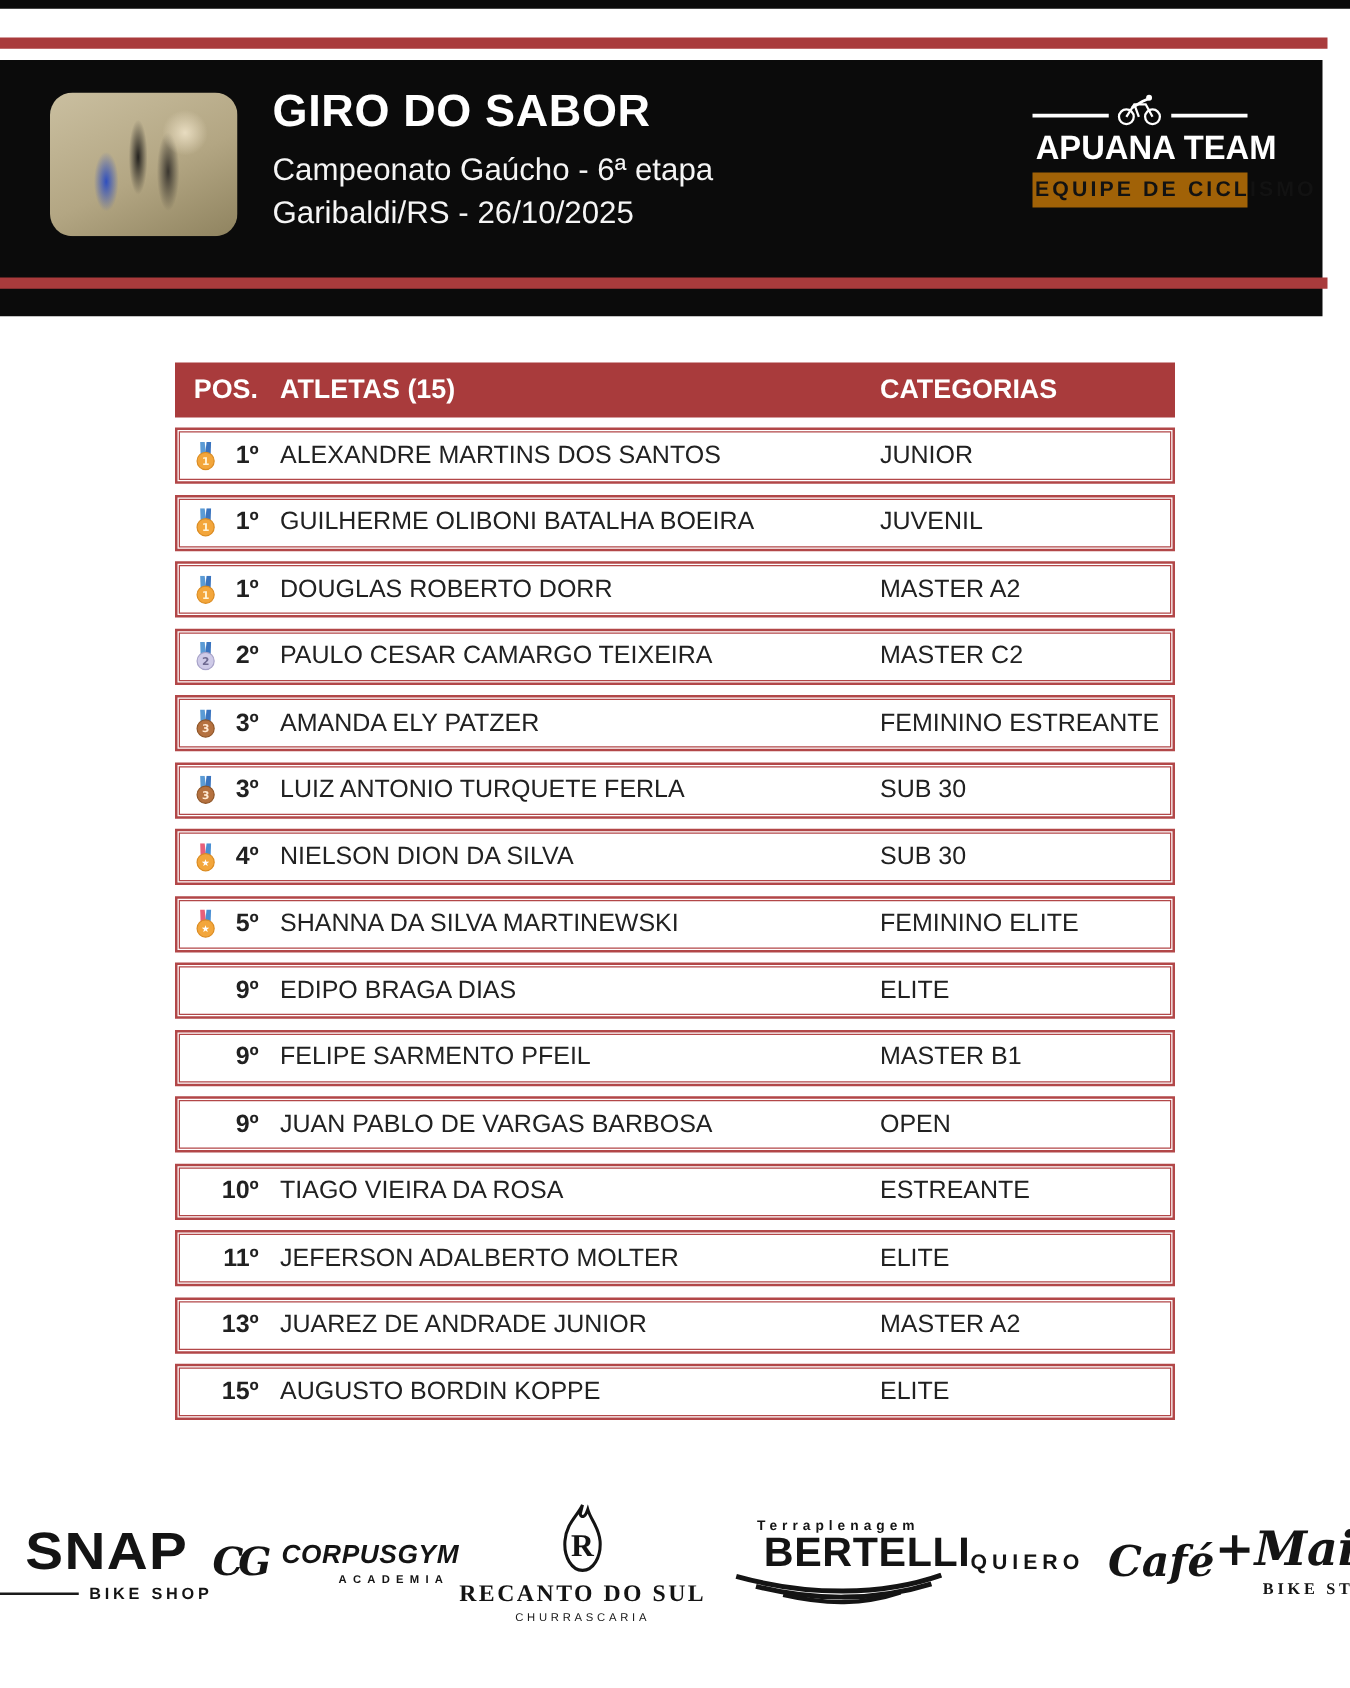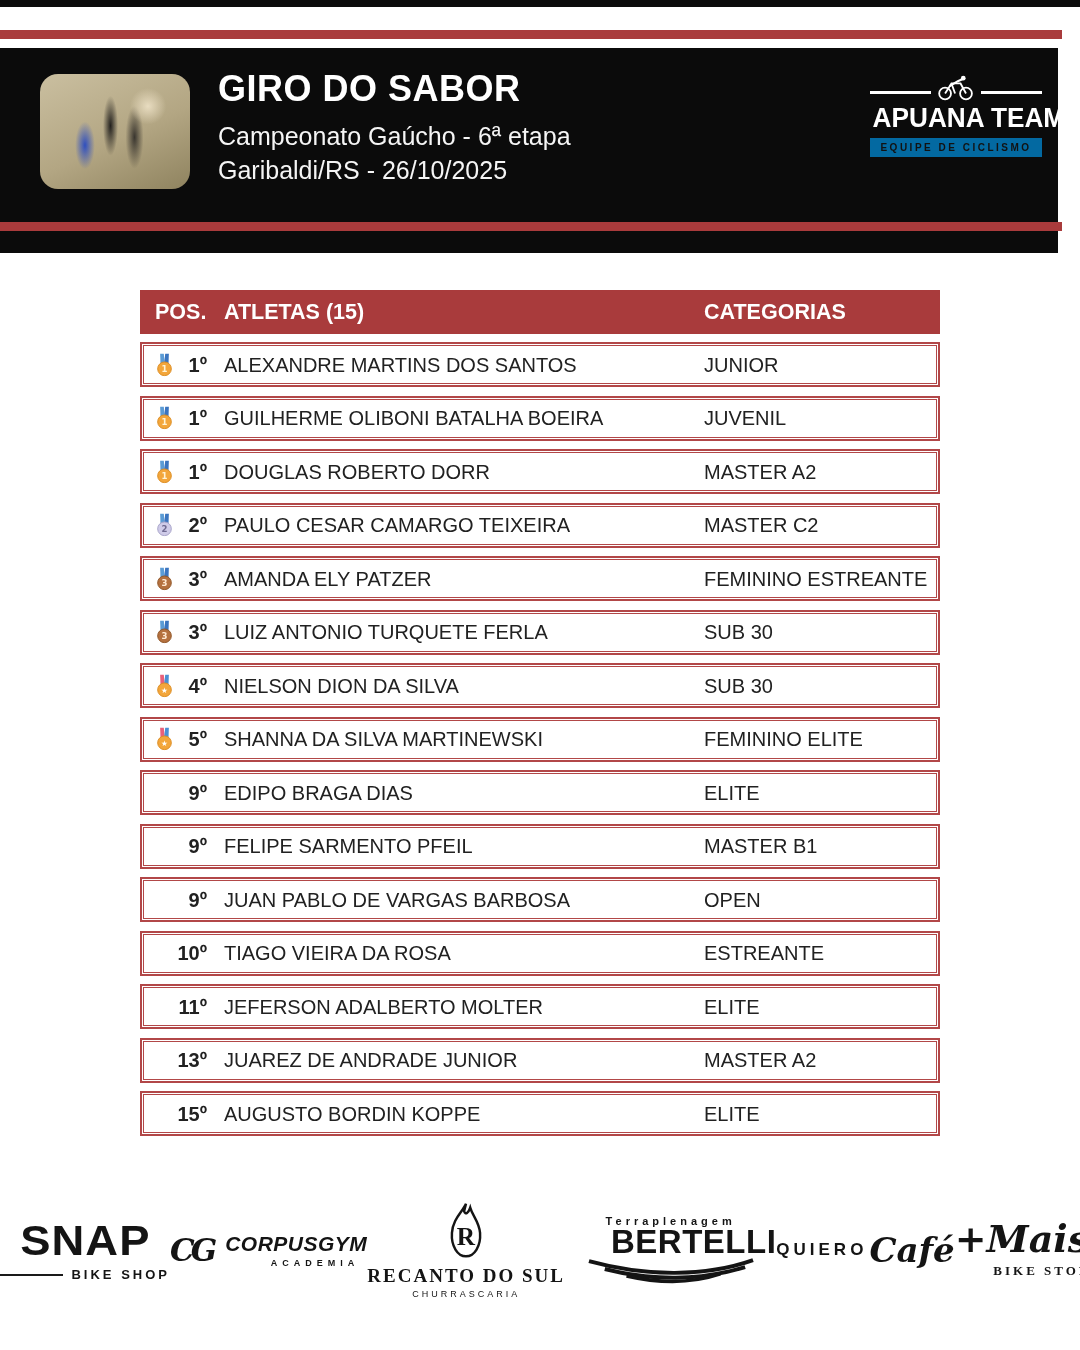--- a/index.html
+++ b/index.html
@@ -21,25 +21,25 @@
     background:
       radial-gradient(circle 26px at 72% 28%, #e8dcc0 0%, rgba(232,220,192,0) 70%),
       radial-gradient(ellipse 14px 34px at 30% 62%, #2f4fbf 0%, rgba(47,79,191,0) 70%),
       radial-gradient(ellipse 10px 40px at 47% 45%, #23211e 0%, rgba(35,33,30,0) 75%),
       radial-gradient(ellipse 12px 42px at 63% 55%, #3a362f 0%, rgba(58,54,47,0) 75%),
       linear-gradient(155deg,#cabfa0 0%, #b3a683 55%, #8f835f 100%);}
   .title-wrap{position:absolute; left:218px; top:20px; color:#ffffff;}
   .event-title{font-size:36px; font-weight:700; letter-spacing:.5px; margin-bottom:9px;}
   .event-sub{font-size:25px; font-weight:400; color:#f5f5f5; line-height:34px;}
 
-  .team-logo{position:absolute; left:870px; top:27px; width:172px; text-align:center; color:#fff;}
+  .team-logo{position:absolute; left:826px; top:27px; width:172px; text-align:center; color:#fff;}
   .logo-top{display:flex; align-items:flex-end; gap:5px; height:26px;}
   .logo-line{flex:1; height:3px; background:#fff; margin-bottom:7px;}
   .team-name{font-size:27px; font-weight:700; letter-spacing:0px; transform:scaleX(.97); transform-origin:center; margin-top:2px; white-space:nowrap;}
-  .team-tagline{margin-top:4px; background:#0369a1; color:#121212; font-size:10px; font-weight:700; letter-spacing:2.5px; padding:4px 2px; white-space:nowrap;}
+  .team-tagline{margin-top:4px; background:#a16207; color:#121212; font-size:17px; font-weight:700; letter-spacing:2.5px; padding:4px 2px; white-space:nowrap;}
 
   
   .results-header{position:absolute; left:140px; top:290px; width:800px; height:44px; background:var(--red); color:#fff; font-weight:700; font-size:21.5px;}
   .results-header span{position:absolute; top:50%; transform:translateY(-50%); white-space:nowrap;}
   .col-pos{left:15px;} .col-athletes{left:84px;} .col-categories{left:564px;}
 
   .rows{position:absolute; left:140px; top:342px; width:800px;}
   .row{position:relative; height:45px; margin-bottom:8.5px; border:2px solid var(--row-border); background:#fff;}
   .row::before{content:""; position:absolute; inset:1px; border:1px solid var(--row-border); pointer-events:none;}
   .row span{position:absolute; top:50%; transform:translateY(-50%); white-space:nowrap; color:var(--text-dark); font-size:20px;}
@@ -61,21 +61,21 @@
   .cg-tagline{font-size:9px; font-weight:700; letter-spacing:5px; margin-top:2px; align-self:flex-end; padding-right:8px;}
   .cg-col{display:flex; flex-direction:column;}
   .flame{line-height:0;}
   .recanto-name{font-family:"Liberation Serif", serif; font-size:19px; font-weight:700; letter-spacing:2px; margin-top:4px; white-space:nowrap;}
   .recanto-tagline{font-size:9px; font-weight:400; letter-spacing:3px; margin-top:2px;}
   .bertelli-over{font-size:11px; font-weight:700; letter-spacing:4px; white-space:nowrap;}
   .bertelli-name{font-size:33px; font-weight:900; letter-spacing:.5px; line-height:30px;margin-left:46px;}
   .swoosh{line-height:0; margin-top:1px;}
   .quiero-row{display:flex; align-items:center;}
   .quiero-name{font-size:17px; font-weight:700; letter-spacing:4px;}
-  .quiero-script{font-family:"DejaVu Serif", serif; font-style:italic; font-weight:700; font-size:34px; margin-left:2px;}
+  .quiero-script{font-family:"DejaVu Serif", serif; font-style:italic; font-weight:700; font-size:34px; margin-left:19px;}
   .maiss-script{font-family:"DejaVu Serif", serif; font-style:italic; font-weight:900; font-size:38px; line-height:38px;}
   .maiss-tagline{font-family:"Liberation Serif", serif; font-size:13px; font-weight:700; letter-spacing:3px; margin-top:5px;margin-left:31px;}
 </style>
 </head>
 <body>
 
 <div class="canvas">
 
   <div class="top-band"></div>
   <div class="stripe stripe-top"></div>

